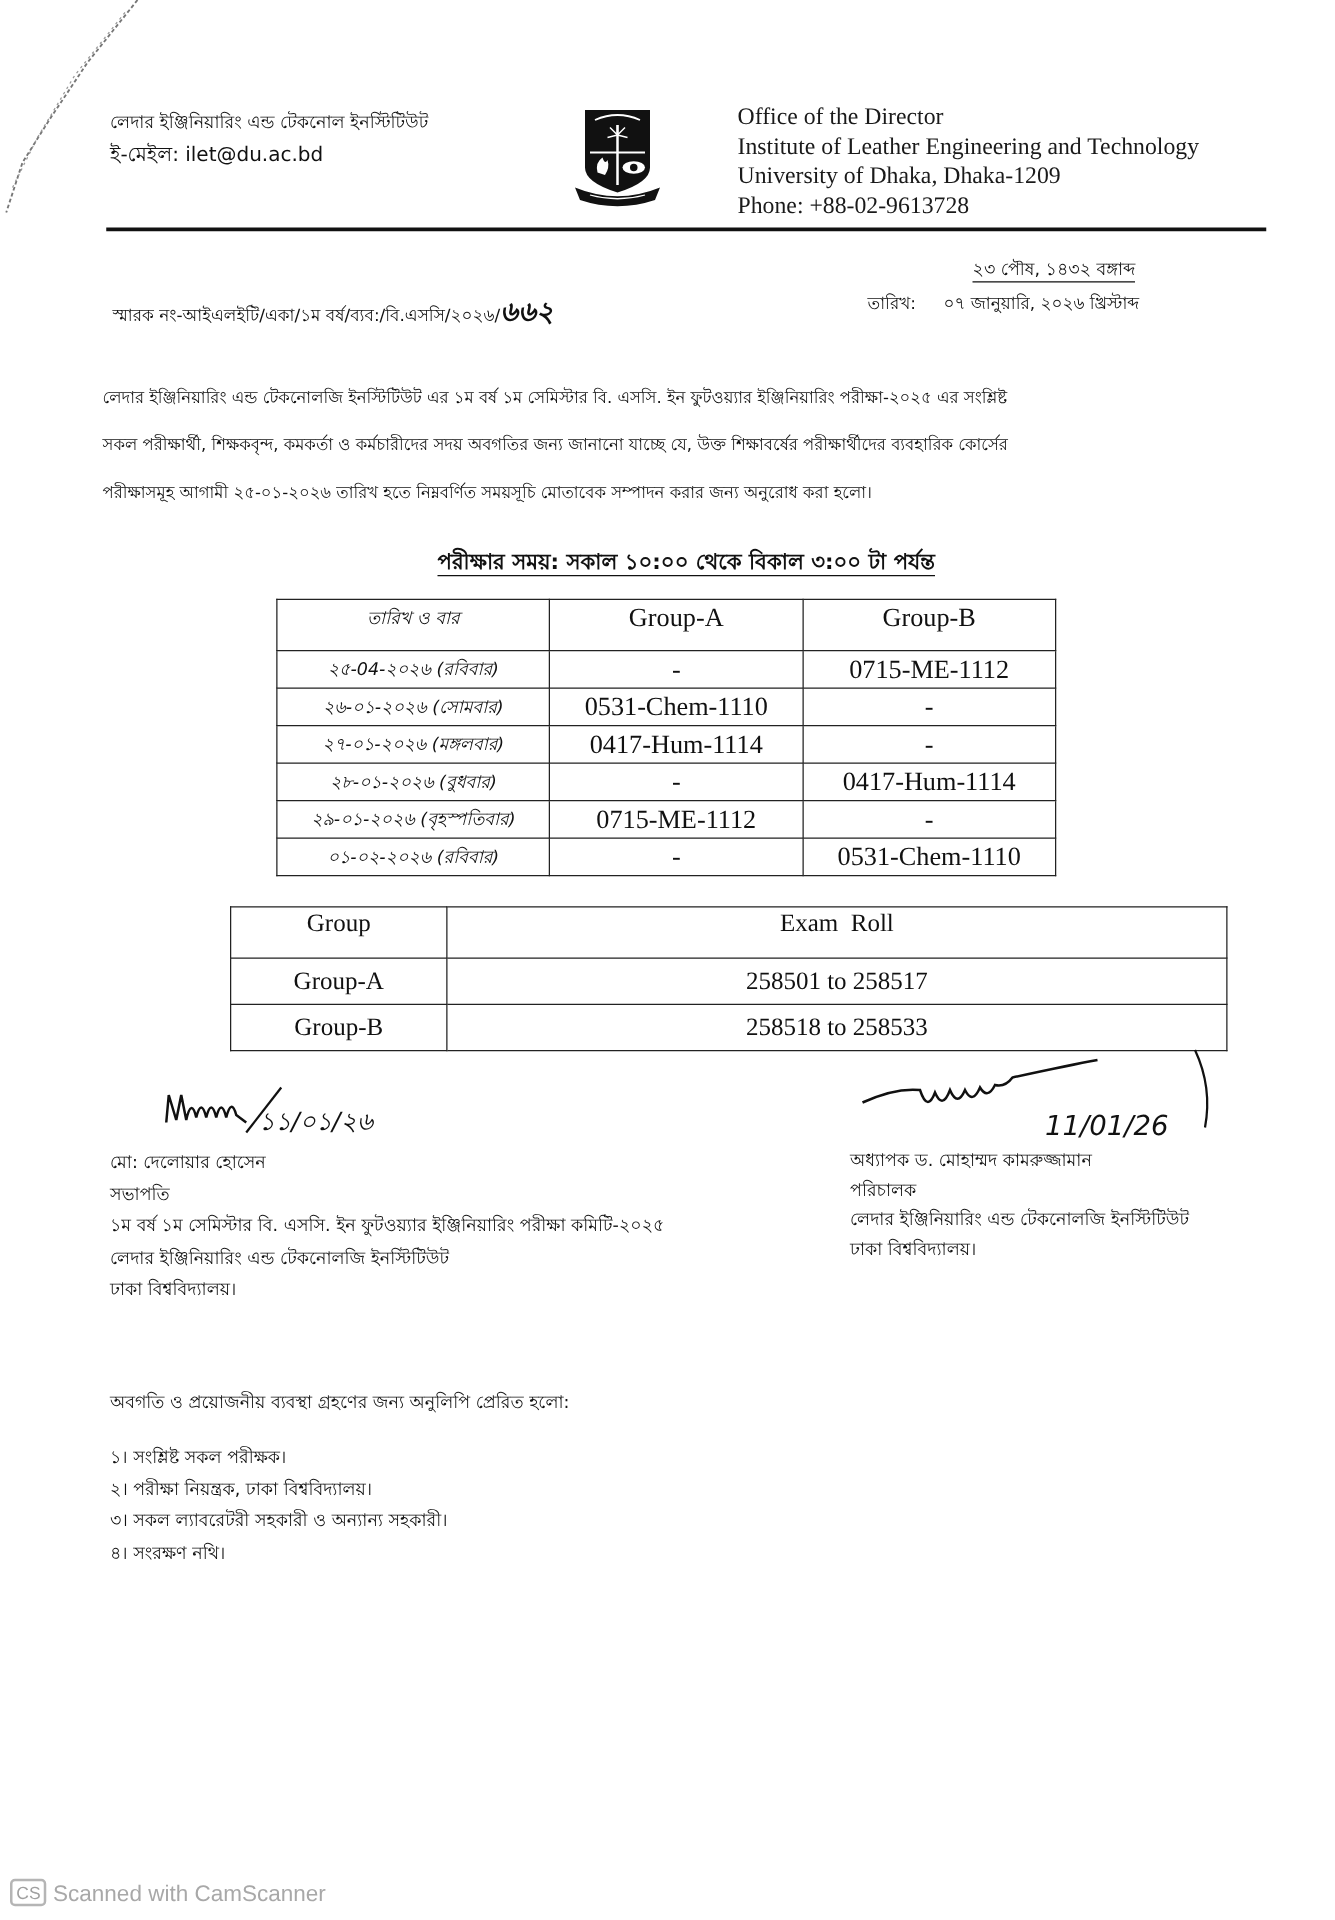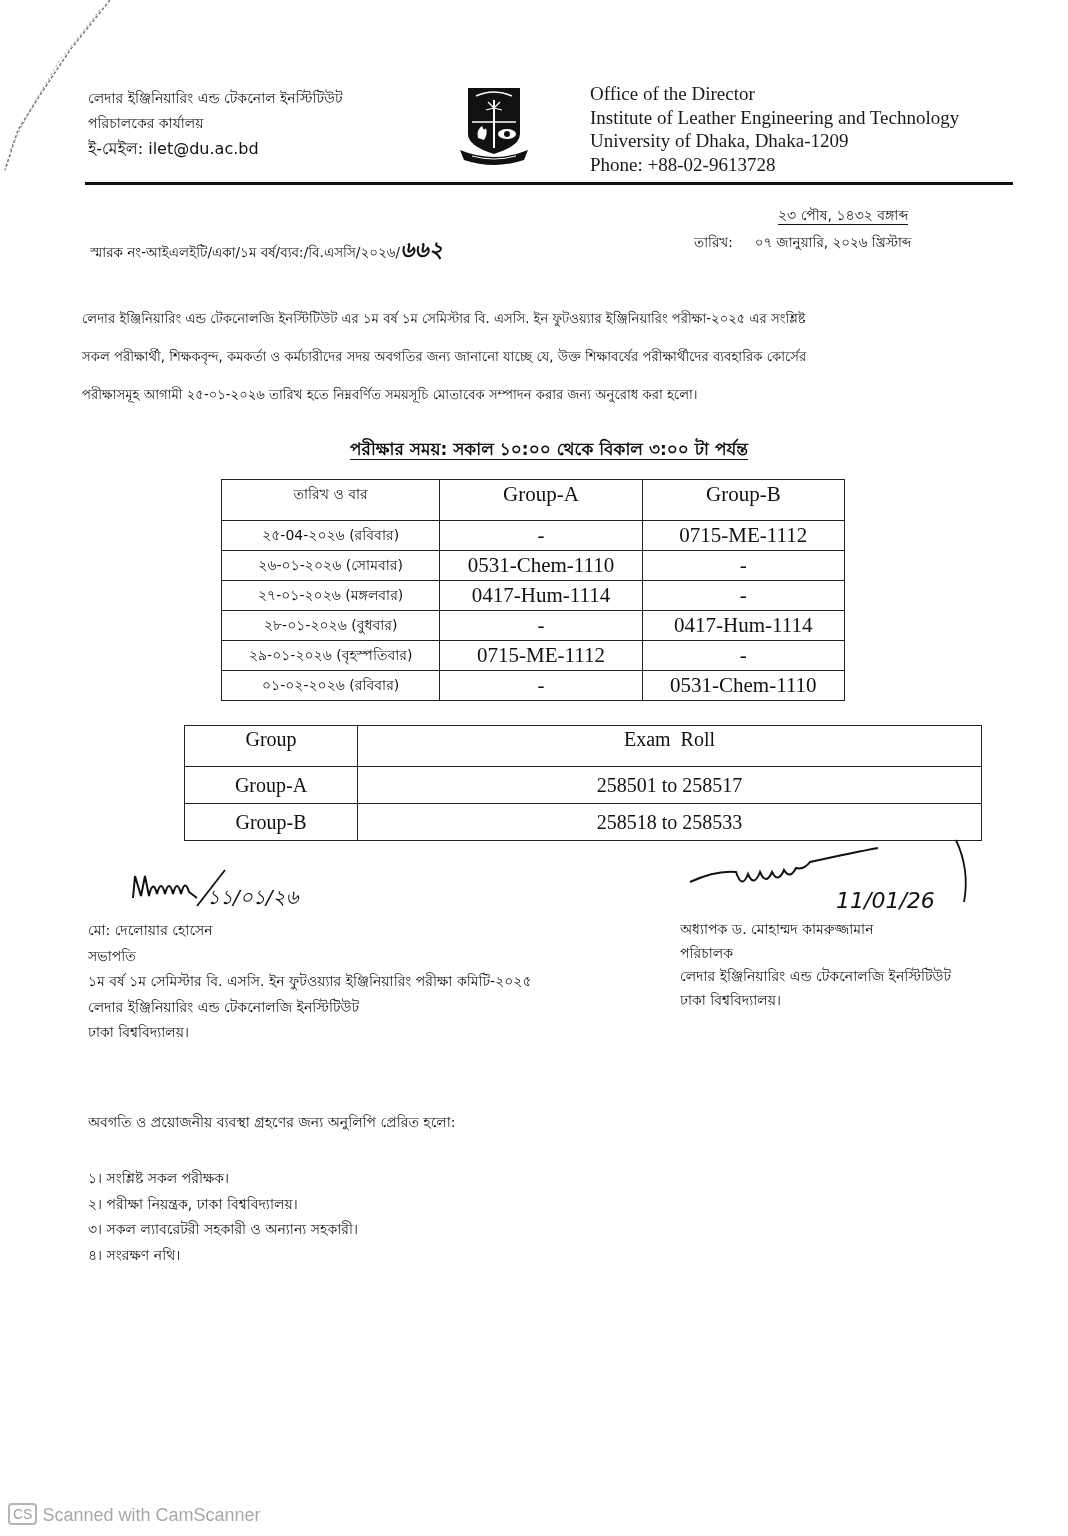--- a/index.html
+++ b/index.html
@@ -30,61 +30,60 @@
 
   
   #exam-time { left: 350px; top: 436px; font-size: 17px; font-weight: bold; white-space: nowrap; }
   #exam-time span { border-bottom: 1.5px solid #111; }
 
   table { border-collapse: collapse; position: absolute; }
   td, th { border: 1.5px solid #222; padding: 0; text-align: center; font-weight: normal; }
   #schedule { left: 221px; top: 479px; width: 624px; }
   #schedule th { height: 37px; }
   #schedule td { height: 29px; }
-  #schedule .c1 { width: 218px; font-family: "DejaVu Sans", sans-serif; font-size: 14px; }
+  #schedule .c1 { width: 218px; font-family: "DejaVu Sans", sans-serif; font-size: 14px; font-style: italic; }
   #schedule .c2, #schedule .c3 { width: 202px; font-family: "Liberation Serif", serif; font-size: 21px; }
   #schedule th.c1 { vertical-align: top; padding-top: 3px; }
   #schedule th.c2, #schedule th.c3 { vertical-align: top; padding-top: 2px; }
 
   #rolls { left: 184px; top: 725px; width: 798px; }
   #rolls td, #rolls th { font-family: "Liberation Serif", serif; font-size: 20px; }
   #rolls th { height: 38px; vertical-align: top; padding-top: 2px; }
   #rolls td { height: 36px; }
   #rolls .g { width: 172px; }
 
   
   #sig-left-svg { left: 125px; top: 862px; width: 190px; height: 52px; }
   #sig-right-svg { left: 686px; top: 830px; width: 290px; height: 90px; }
   #sig-left { left: 88px; top: 918px; }
   #sig-left div { font-size: 14px; line-height: 25.5px; white-space: nowrap; }
   #sig-right { left: 680px; top: 918px; }
   #sig-right div { font-size: 14px; line-height: 23.5px; white-space: nowrap; }
 
   
   #copies { left: 88px; top: 1110px; }
-  #copies .intro { font-size: 14px; line-height: 24px; margin-bottom: 32px; white-space: nowrap; }
+  #copies .intro { font-size: 14px; line-height: 24px; margin-bottom: 20px; white-space: nowrap; }
   #copies .item { font-size: 14px; line-height: 25.5px; white-space: nowrap; }
 
   
   #scan-mark { left: 0px; top: 0px; width: 120px; height: 180px; }
   #cs-footer { left: 8px; top: 1503px; font-family: "Liberation Sans", sans-serif; font-size: 18px; color: #a8a8a8; white-space: nowrap; }
   #cs-badge { display: inline-block; border: 2px solid #b5b5b5; border-radius: 4px; font-size: 14px; font-weight: normal;
               padding: 0 3px; line-height: 18px; margin-right: 5px; color: #a0a0a0; vertical-align: 2px; }
 </style>
 </head>
 <body>
 
 <svg class="abs" id="scan-mark" viewBox="0 0 120 180">
   <path d="M110 0 L70 50 L40 95 L18 130 L5 170" stroke="#777" stroke-width="1.5" fill="none" stroke-dasharray="3 2"></path>
   <path d="M100 10 L60 60 L30 110 L10 150" stroke="#999" stroke-width="1" fill="none" stroke-dasharray="2 3"></path>
 </svg>
 
 <div class="abs" id="hdr-left">
   <div>লেদার ইঞ্জিনিয়ারিং এন্ড টেকনোল ইনস্টিটিউট</div>
-  <div>পরিচালকের কার্যালয়</div>
   <div class="email">ই-মেইল: ilet@du.ac.bd</div>
 </div>
 
 <svg class="abs" id="logo" viewBox="0 0 72 82">
   <path d="M10 4 H62 V50 Q62 62 36 70 Q10 62 10 50 Z" fill="#111"></path>
   <path d="M18 12 Q36 4 54 12" stroke="#fff" stroke-width="1.5" fill="none"></path>
   <line x1="36" y1="16" x2="36" y2="64" stroke="#fff" stroke-width="2"></line>
   <line x1="14" y1="38" x2="58" y2="38" stroke="#fff" stroke-width="1.5"></line>
   <g stroke="#fff" stroke-width="1.2">
     <line x1="36" y1="24" x2="30" y2="18"></line>

